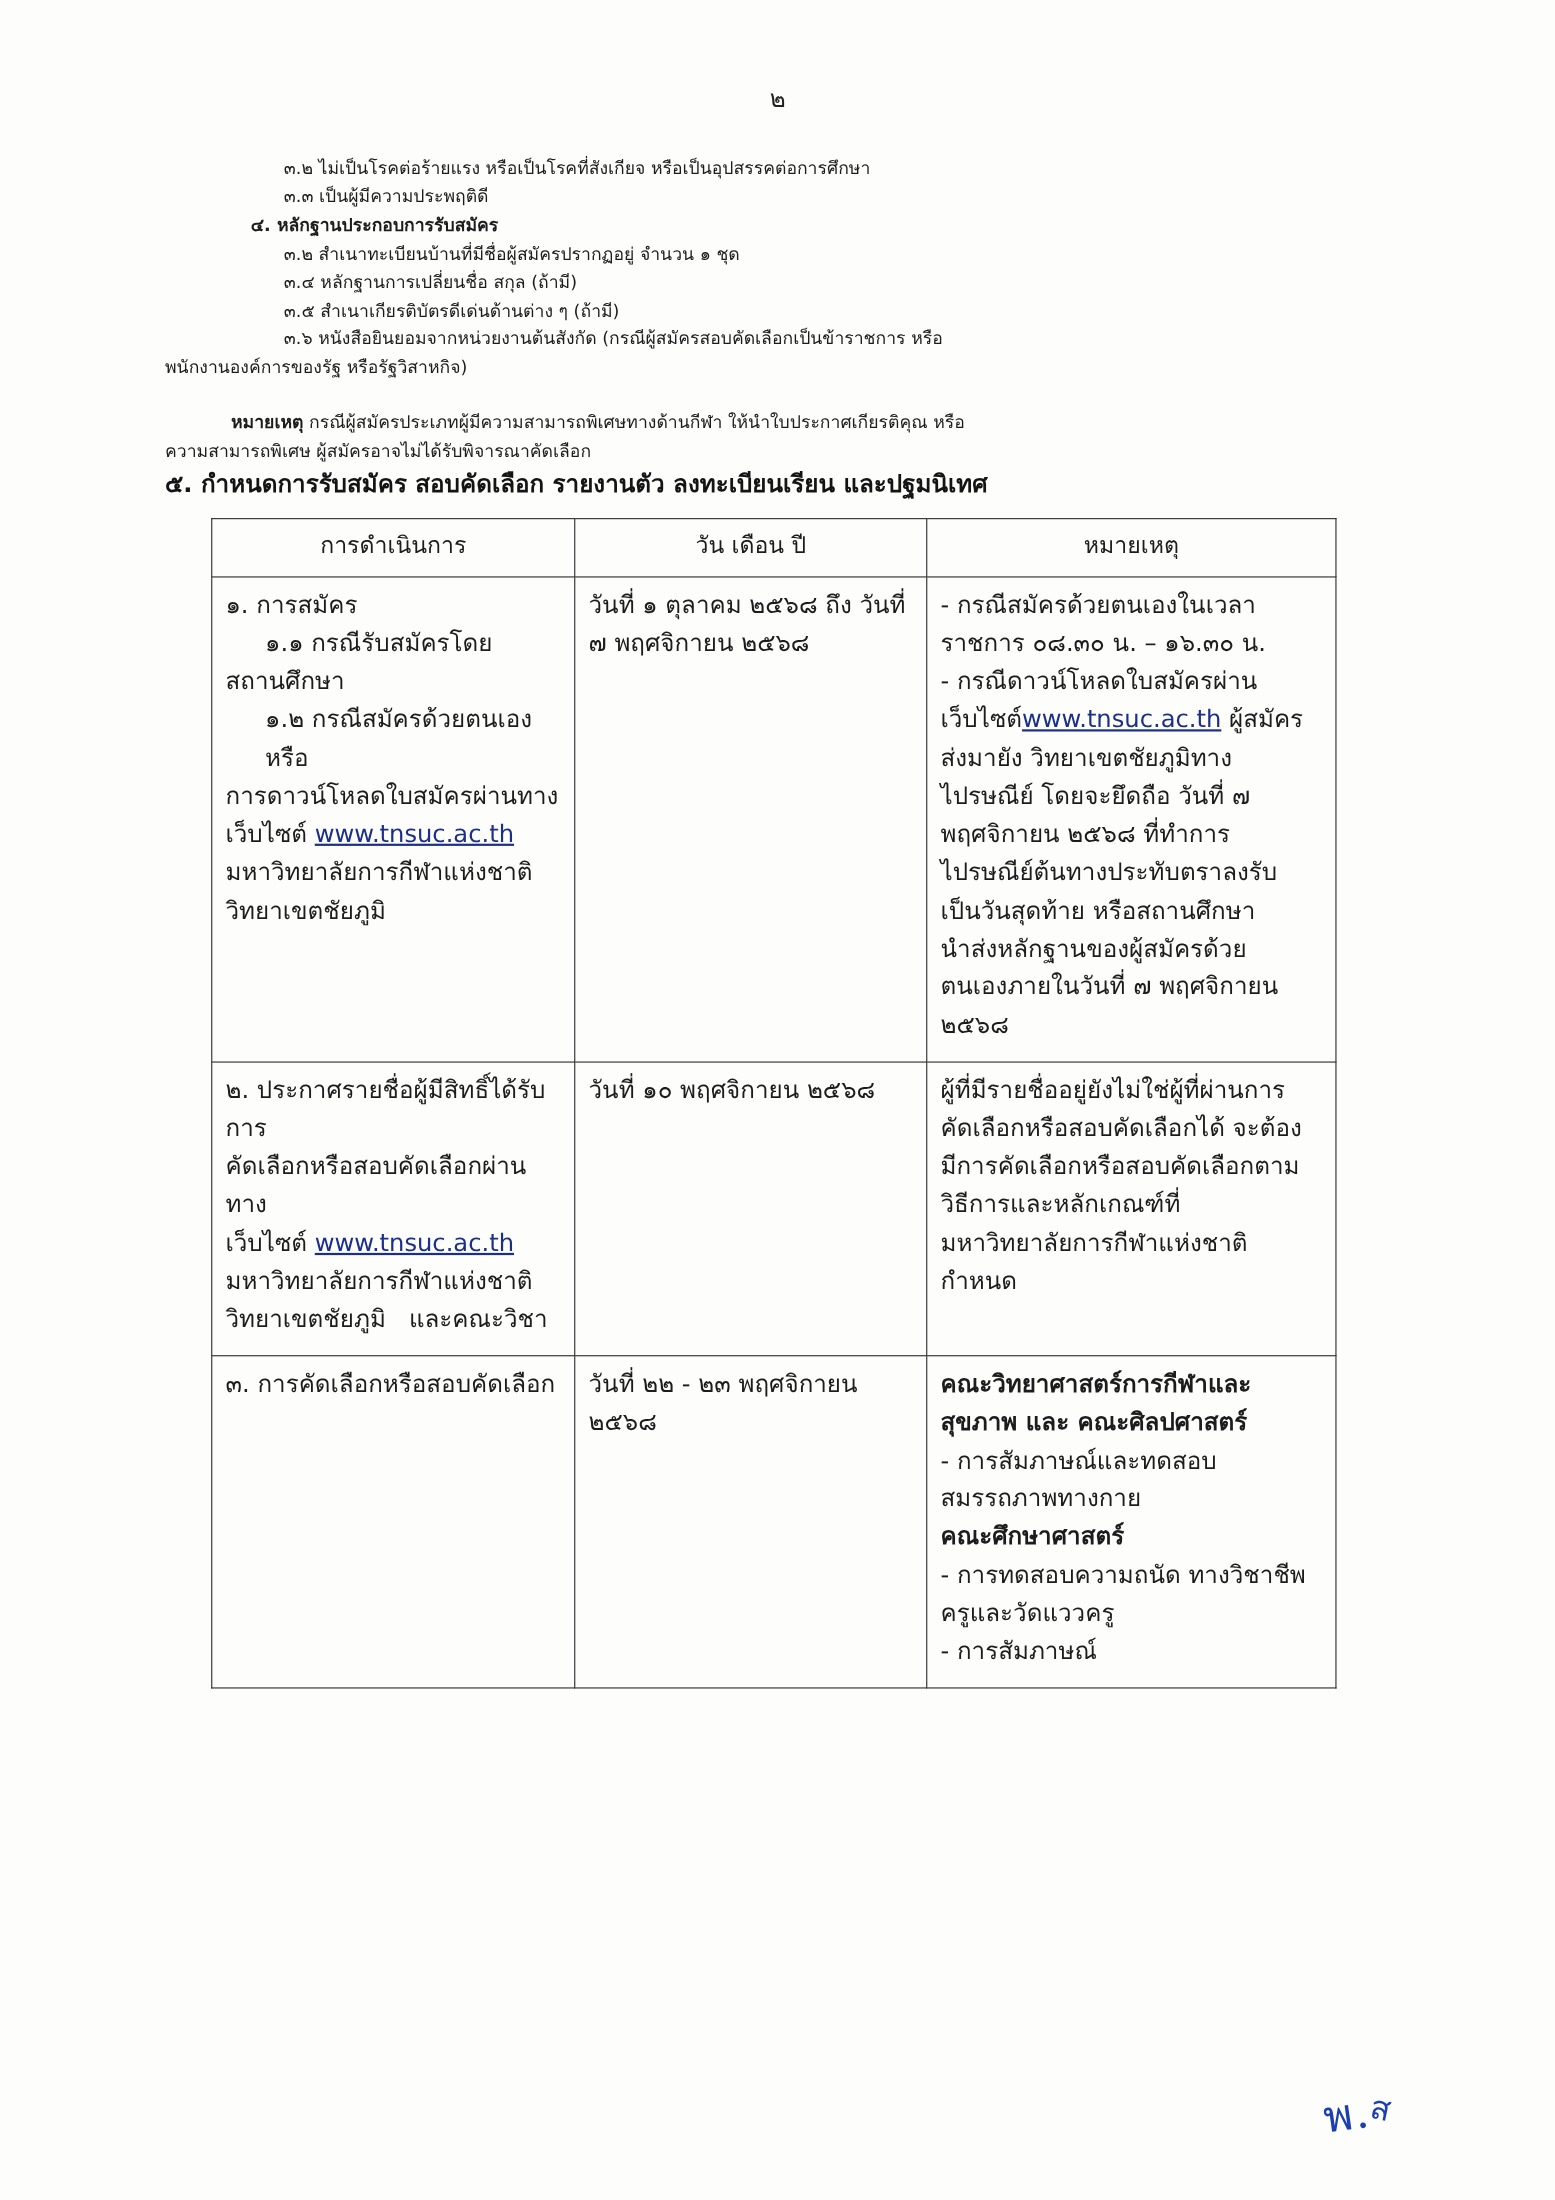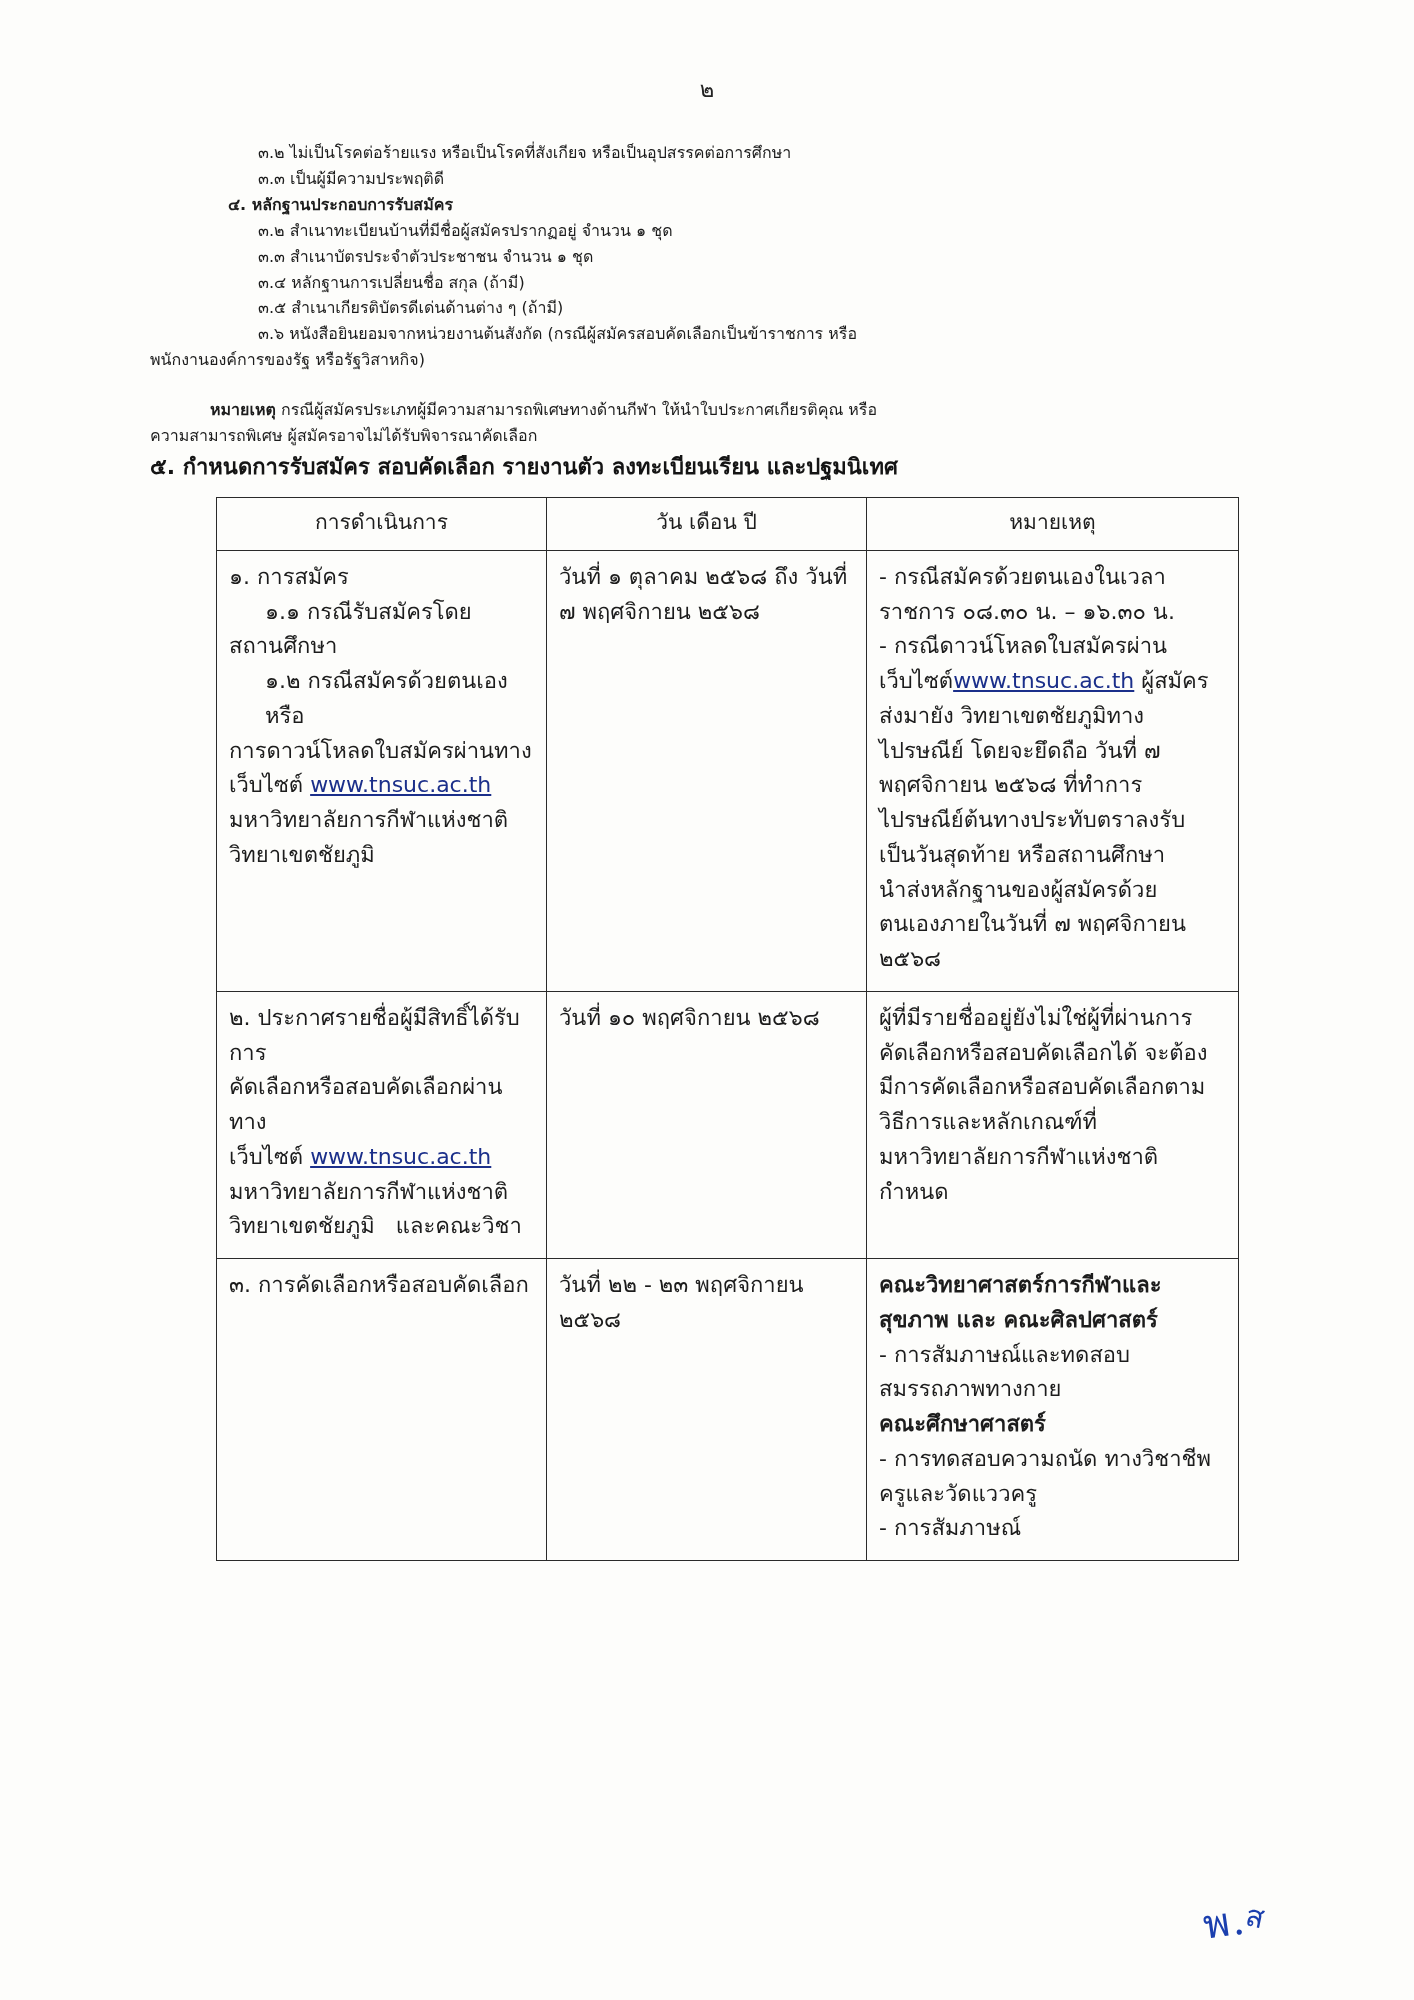--- a/index.html
+++ b/index.html
@@ -47,21 +47,21 @@
   .section-title {
     font-size: 22px;
     font-weight: bold;
     line-height: 1.62;
     color: #141414;
   }
   .note-label { font-weight: bold; }
   table.schedule {
     border-collapse: collapse;
     margin-top: 12px;
-    margin-left: 66px;
+    margin-left: 42px;
     width: 1022px;
     table-layout: fixed;
   }
   table.schedule th, table.schedule td {
     border: 1.4px solid #2a2a2a;
     vertical-align: top;
     padding: 9px 12px 14px 12px;
     font-size: 22px;
     line-height: 1.58;
     color: #1c1c1c;
@@ -109,21 +109,20 @@
 
   <div class="page-number">๒</div>
 
   <div class="content">
 
     <div>
       <div class="line indent-1">๓.๒ ไม่เป็นโรคต่อร้ายแรง หรือเป็นโรคที่สังเกียจ หรือเป็นอุปสรรคต่อการศึกษา</div>
       <div class="line indent-1">๓.๓ เป็นผู้มีความประพฤติดี</div>
       <div class="line indent-head">๔. หลักฐานประกอบการรับสมัคร</div>
       <div class="line indent-1">๓.๒ สำเนาทะเบียนบ้านที่มีชื่อผู้สมัครปรากฏอยู่ จำนวน ๑ ชุด</div>
-      <div class="line indent-1">๓.๓ สำเนาบัตรประจำตัวประชาชน จำนวน ๑ ชุด</div>
       <div class="line indent-1">๓.๔ หลักฐานการเปลี่ยนชื่อ สกุล (ถ้ามี)</div>
       <div class="line indent-1">๓.๕ สำเนาเกียรติบัตรดีเด่นด้านต่าง ๆ (ถ้ามี)</div>
       <div class="line indent-1">๓.๖ หนังสือยินยอมจากหน่วยงานต้นสังกัด (กรณีผู้สมัครสอบคัดเลือกเป็นข้าราชการ หรือ</div>
       <div class="line flush">พนักงานองค์การของรัฐ หรือรัฐวิสาหกิจ)</div>
     </div>
 
     <div class="line indent-note"><span class="note-label">หมายเหตุ</span><span> กรณีผู้สมัครประเภทผู้มีความสามารถพิเศษทางด้านกีฬา ให้นำใบประกาศเกียรติคุณ หรือ</span></div>
     <div class="line flush">ความสามารถพิเศษ ผู้สมัครอาจไม่ได้รับพิจารณาคัดเลือก</div>
 
     <div class="section-title">๕. กำหนดการรับสมัคร สอบคัดเลือก รายงานตัว  ลงทะเบียนเรียน และปฐมนิเทศ</div>

